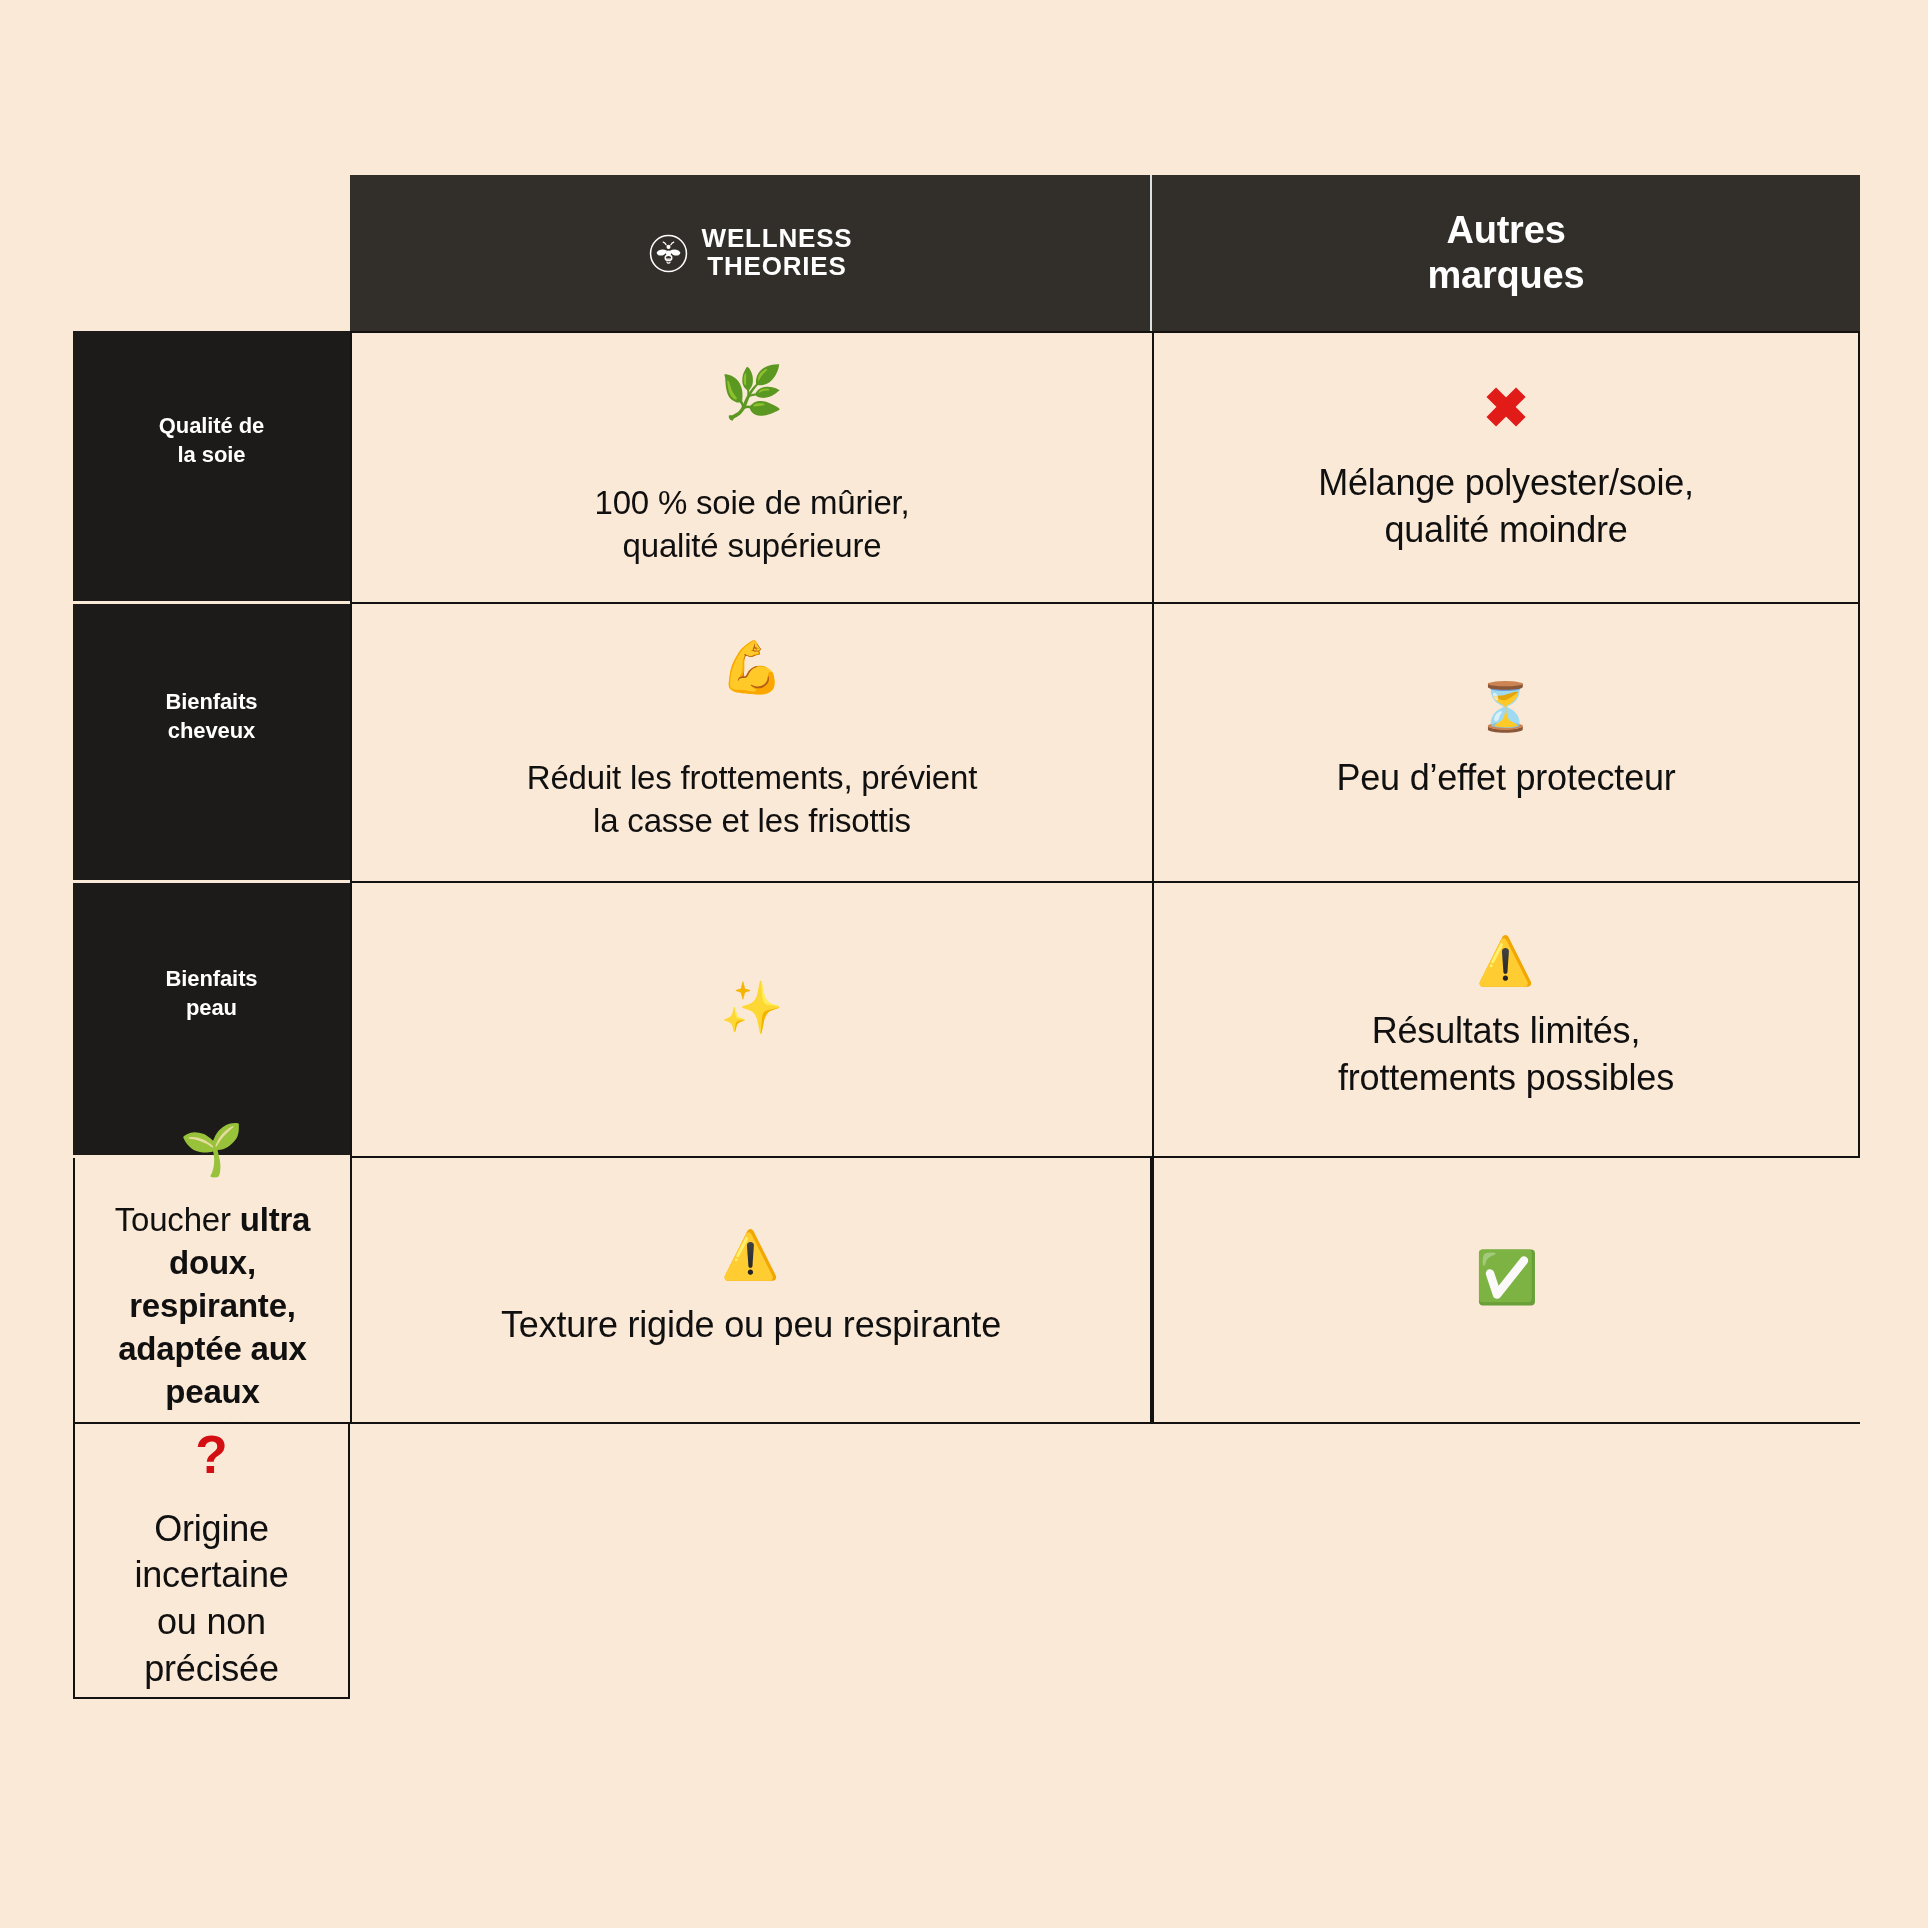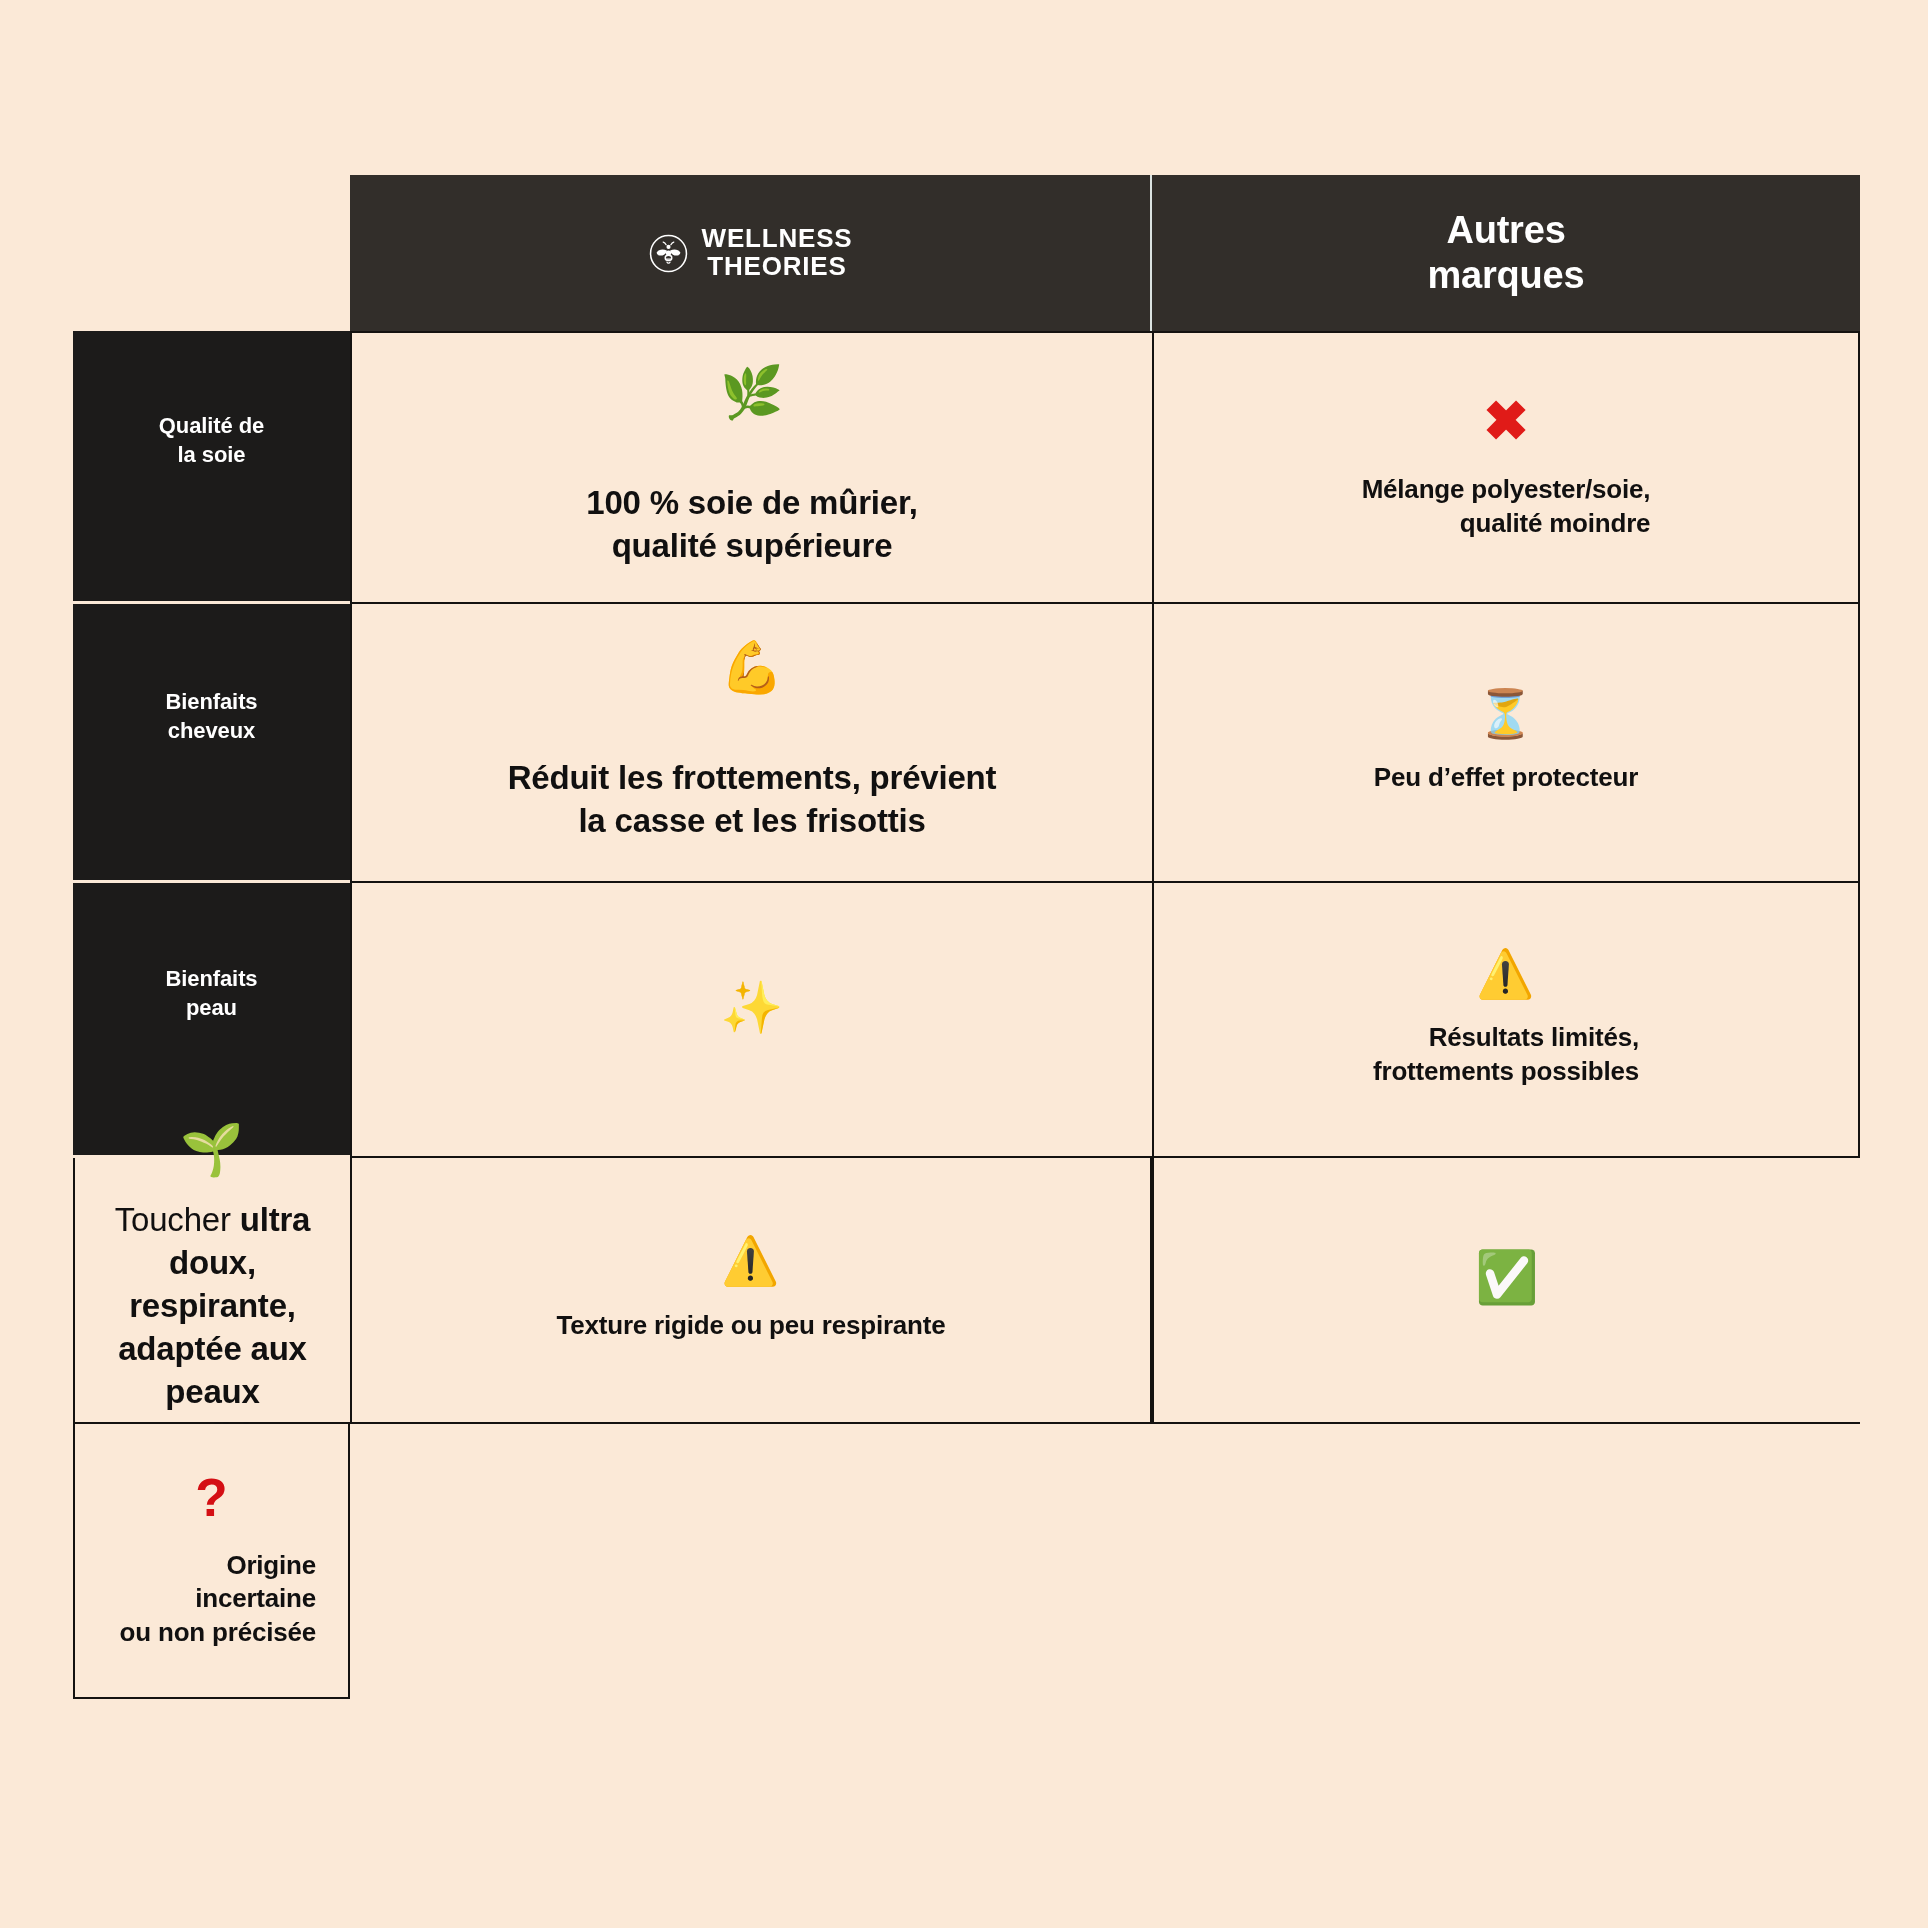--- a/index.html
+++ b/index.html
@@ -145,30 +145,29 @@
   }
 
   .cell-text {
     font-size: 33px;
     line-height: 1.30;
     color: #111010;
     letter-spacing: -0.2px;
     max-width: 100%;
   }
   .cell-text.bold {
-    font-weight: 700;
+    font-weight: 400;
     margin-top: 40px;
   }
   .cell-text b {
     font-weight: 700;
   }
   .cell-text.other {
-    font-weight: 700;
-    font-size: 26px;
-    text-align: right;
+    font-weight: 400;
+    font-size: 36px;
   }
 </style>
 </head>
 <body>
 
 <div id="page">
 
   <div class="table">
 
     <div class="hdr-spacer"></div>

